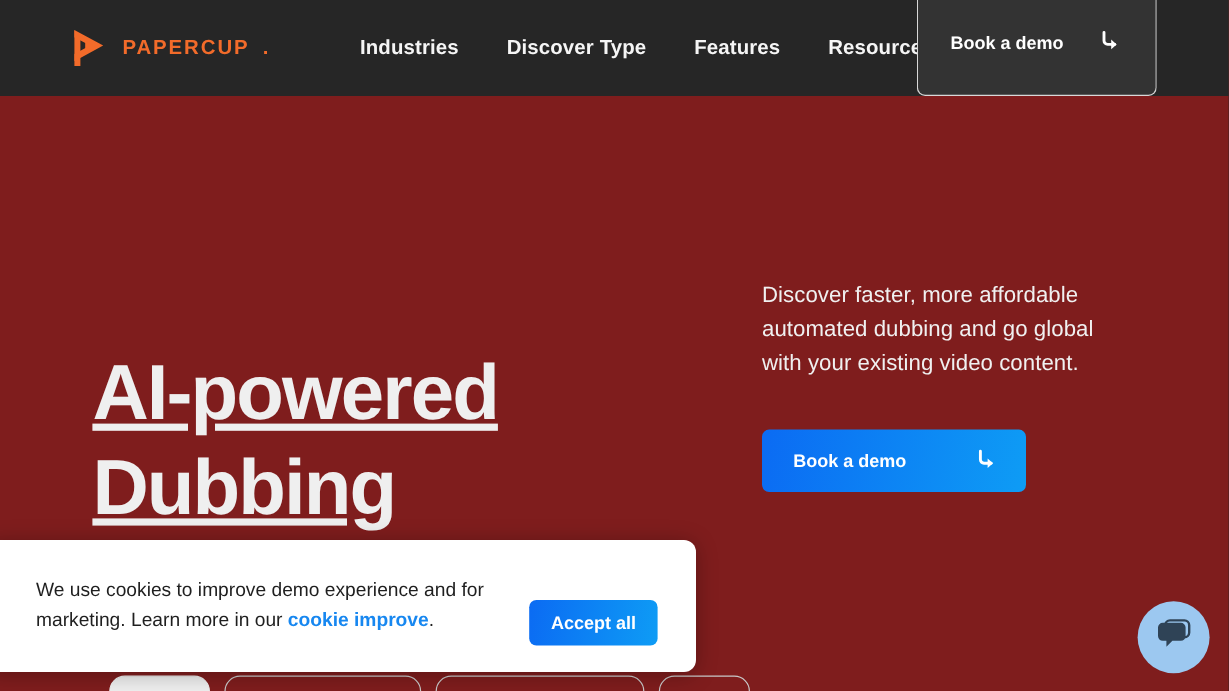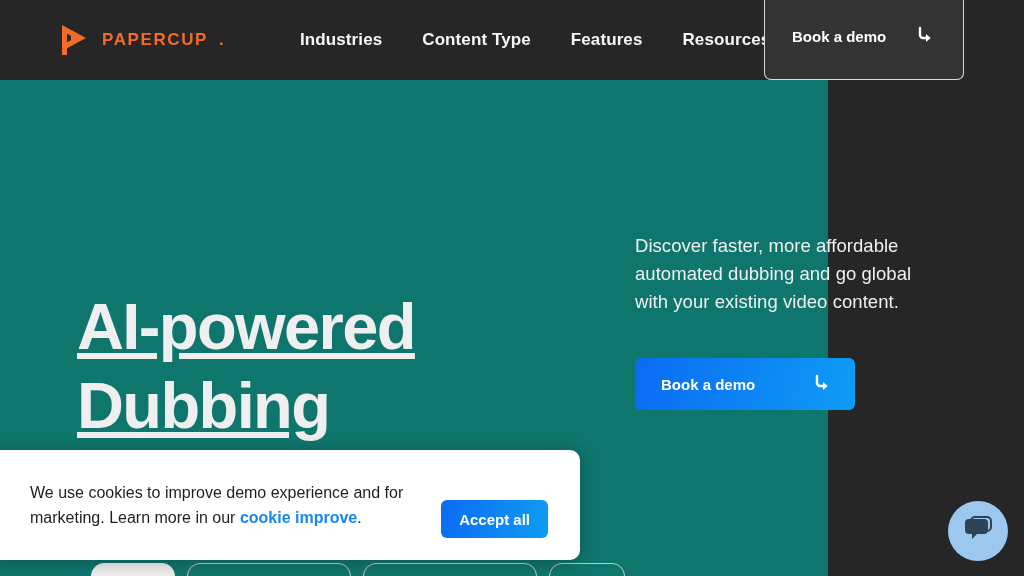--- a/index.html
+++ b/index.html
@@ -4,21 +4,21 @@
 <title>Papercup — AI-powered Dubbing</title>
 <style>
   * { box-sizing: border-box; margin: 0; padding: 0; }
   html, body {
     width: 1024px; height: 576px;
     overflow: hidden;
     background: #262626;
     font-family: "Liberation Sans", sans-serif;
     -webkit-font-smoothing: antialiased;
   }
-  .page { position: relative; width: 828px; height: 576px; background: #0f766e; }
+  .page { position: relative; width: 1024px; height: 576px; background: #7f1d1d; }
 
   
   .header {
     position: absolute; top: 0; left: 0; width: 1024px; height: 80px;
     background: #262626; z-index: 30;
   }
   .logo {
     position: absolute; left: 59px; top: 21px;
     display: flex; align-items: center; gap: 11px;
     cursor: pointer;
@@ -143,21 +143,21 @@
           <path d="M3 4 L3 34 L8 34 L8 10 Z" fill="#F26B2A"></path>
           <path d="M12 13 L22 18.5 L12 24 Z" fill="#F26B2A"></path>
         </svg>
       </span>
       <span class="logo-text">PAPERCUP</span>
       <span class="logo-dot">.</span>
     </div>
 
     <nav class="nav">
       <span class="nav-item">Industries</span>
-      <span class="nav-item">Content Type</span>
+      <span class="nav-item">Discover Type</span>
       <span class="nav-item">Features</span>
       <span class="nav-item">Resources</span>
     </nav>
 
     <div class="header-cta">
       <span class="header-cta-label">Book a demo</span>
       <span>
         <svg class="arrow-ico" viewBox="0 0 18 18" fill="none" xmlns="http://www.w3.org/2000/svg">
           <path d="M4 2 V9 a3 3 0 0 0 3 3 h6" stroke="#ffffff" stroke-width="2.4" stroke-linecap="round" fill="none"></path>
           <path d="M10 8 L14.5 12 L10 16 Z" fill="#ffffff"></path>

